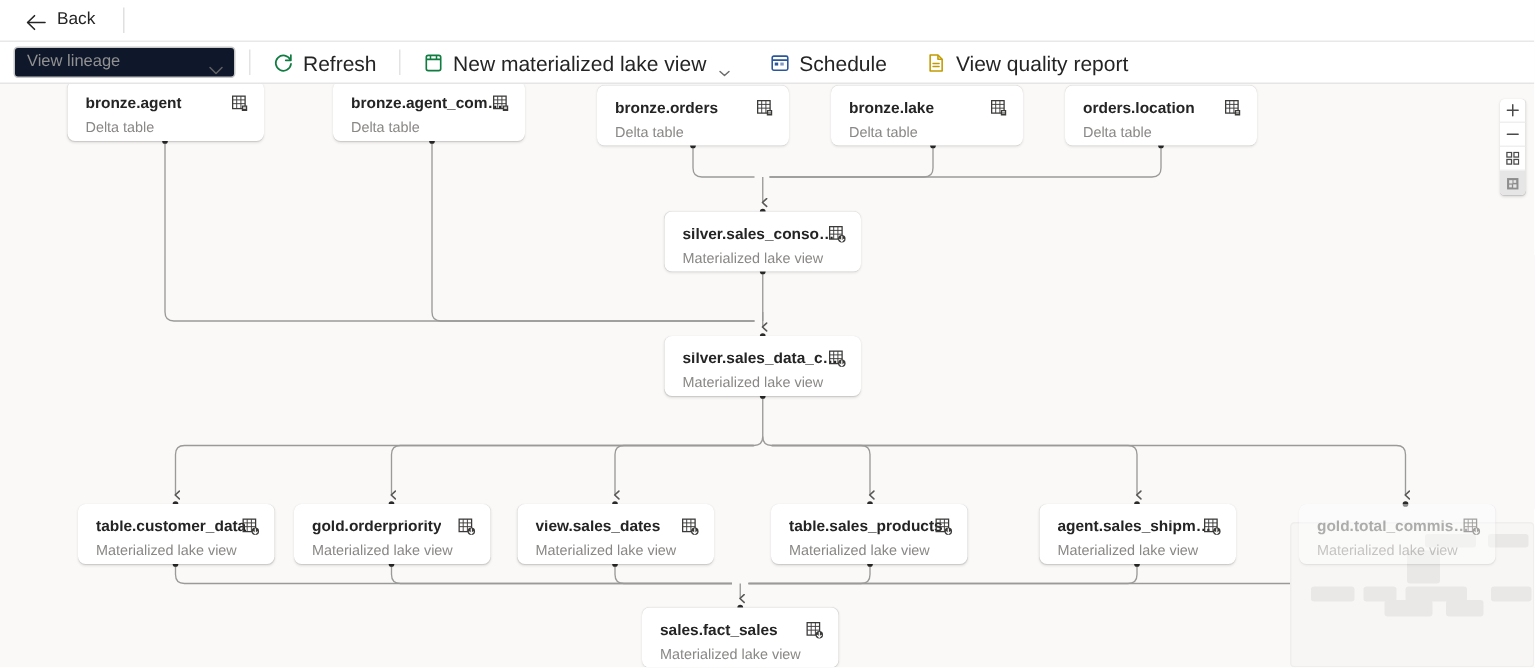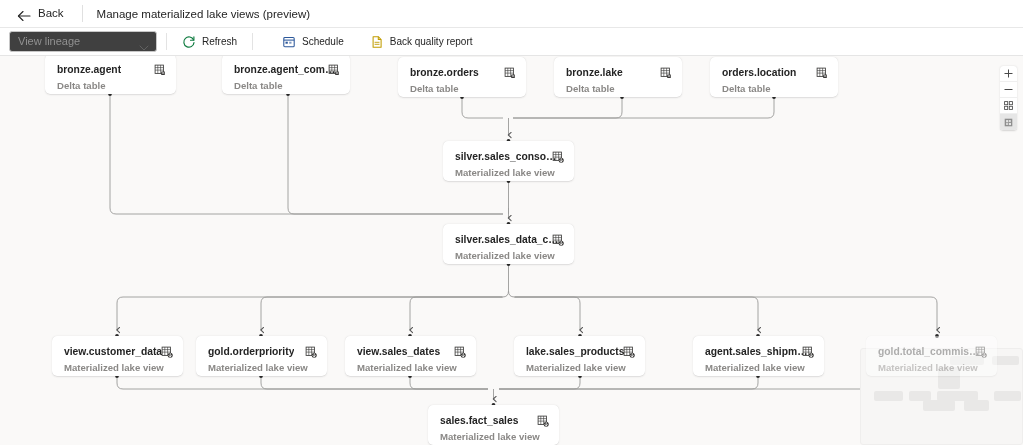--- a/index.html
+++ b/index.html
@@ -41,35 +41,35 @@
     display:flex; align-items:center;
     background:#ffffff;
     border-bottom:1px solid #e5e5e5;
     z-index:29;
   }
   .lineage-select {
     position:relative;
     margin-left:9px;
     width:148px; height:21px;
     border:1px solid #c7c7c7; border-radius:3px;
-    background:#404040;
+    background:#0f172a;
     display:flex; align-items:center;
     cursor:pointer;
   }
   .lineage-select-text {
     font-size:11px; color:#919191; margin-left:8px; line-height:1;
   }
   .chev { position:absolute; right:7px; top:6px; width:10px; height:8px; }
   .tb-sep { width:1px; height:17px; background:#e3e3e3; margin:0 9px; }
   .tb-btn {
     display:flex; align-items:center; gap:6px;
     height:22px; padding:0 6px; border-radius:3px; cursor:pointer;
     white-space:nowrap;
   }
-  .tb-label { font-size:10px; color:#242424; line-height:1; }
+  .tb-label { font-size:14px; color:#242424; line-height:1; }
   .tb-ico { width:14px; height:14px; display:block; flex:0 0 auto; }
   .tb-caret { width:8px; height:6px; margin-left:2px; opacity:.75; }
   .tb-gap { width:14px; }
 
   
   .canvas {
     position:absolute; left:0; top:56px; width:1023px; height:389px;
     background:#faf9f8;
     overflow:hidden;
   }
@@ -90,21 +90,20 @@
     position:absolute; left:12px; top:11px;
     font-size:10.3px; font-weight:bold; color:#242424;
     line-height:1;
     max-width:104px;
     overflow:hidden; white-space:nowrap; text-overflow:ellipsis;
   }
   .node-sub {
     position:absolute; left:12px; top:27px;
     font-size:9.6px; color:#8a8886; line-height:1;
     white-space:nowrap;
-    font-weight:bold;
   }
   .node-ico { position:absolute; right:10px; top:8px; width:12px; height:12px; }
   .node.faded { opacity:.45; }
   .node.faded .node-title { color:#555; }
 
   
   .skeleton-panel {
     position:absolute;
     background:#f7f6f5;
     border:1px solid #efeeed;
@@ -146,21 +145,20 @@
     <div class="back-btn">
       <span class="back-arrow">
         <svg width="14" height="12" viewBox="0 0 14 12">
           <path d="M6 1.5 L1.4 6 L6 10.5" fill="none" stroke="#242424" stroke-width="1.1" stroke-linecap="round" stroke-linejoin="round"></path>
           <path d="M1.6 6 H13" fill="none" stroke="#242424" stroke-width="1.1" stroke-linecap="round"></path>
         </svg>
       </span>
       <span class="back-label">Back</span>
     </div>
     <div class="hdr-sep"></div>
-    <div class="hdr-title">Manage materialized lake views (preview)</div>
   </div>
 
   <div class="toolbar">
 
     <div class="lineage-select">
       <span class="lineage-select-text">View lineage</span>
       <span class="chev">
         <svg width="10" height="8" viewBox="0 0 10 8">
           <path d="M1 2 L5 6 L9 2" fill="none" stroke="#616161" stroke-width="1" stroke-linecap="round" stroke-linejoin="round"></path>
         </svg>
@@ -174,20 +172,35 @@
         <svg width="14" height="14" viewBox="0 0 14 14">
           <path d="M11.6 5.0 A5.1 5.1 0 1 0 12 7.6" fill="none" stroke="#107c41" stroke-width="1.15" stroke-linecap="round"></path>
           <path d="M11.9 1.7 L11.9 5.2 L8.5 5.2" fill="none" stroke="#107c41" stroke-width="1.15" stroke-linecap="round" stroke-linejoin="round"></path>
         </svg>
       </span>
       <span class="tb-label">Refresh</span>
     </div>
 
     <div class="tb-sep"></div>
 
+    <div class="tb-btn">
+      <span class="tb-ico">
+        <svg width="14" height="14" viewBox="0 0 14 14">
+          <rect x="2.2" y="1.9" width="9.6" height="10.2" rx="1.3" fill="none" stroke="#107c41" stroke-width="1.1"></rect>
+          <path d="M2.2 4.6 H11.8" stroke="#107c41" stroke-width="1.1"></path>
+          <path d="M5.0 1.9 V4.6 M9.0 1.9 V4.6" stroke="#107c41" stroke-width="1"></path>
+        </svg>
+      </span>
+      <span class="tb-label">New materialized lake view</span>
+      <span class="tb-caret">
+        <svg width="8" height="6" viewBox="0 0 8 6">
+          <path d="M1 1.6 L4 4.4 L7 1.6" fill="none" stroke="#3b3a39" stroke-width=".95" stroke-linecap="round" stroke-linejoin="round"></path>
+        </svg>
+      </span>
+    </div>
 
     <div class="tb-gap"></div>
 
     <div class="tb-btn">
       <span class="tb-ico">
         <svg width="14" height="14" viewBox="0 0 14 14">
           <rect x="1.8" y="2.4" width="10.4" height="9.4" rx="1.1" fill="none" stroke="#2b579a" stroke-width="1.05"></rect>
           <path d="M1.8 5.1 H12.2" stroke="#2b579a" stroke-width="1.05"></path>
           <rect x="3.5" y="6.7" width="2.3" height="2.0" fill="#2b579a"></rect>
           <rect x="7.2" y="6.7" width="2.3" height="2.0" fill="#2b579a" opacity=".6"></rect>
@@ -199,21 +212,21 @@
     <div class="tb-gap"></div>
 
     <div class="tb-btn">
       <span class="tb-ico">
         <svg width="14" height="14" viewBox="0 0 14 14">
           <path d="M3.1 1.7 H8.3 L11.1 4.5 V12.3 H3.1 Z" fill="none" stroke="#c19c00" stroke-width="1.05" stroke-linejoin="round"></path>
           <path d="M8.3 1.7 V4.5 H11.1" fill="none" stroke="#c19c00" stroke-width="1.05" stroke-linejoin="round"></path>
           <path d="M5.0 7.3 H9.1 M5.0 9.3 H9.1" stroke="#c19c00" stroke-width=".9" stroke-linecap="round"></path>
         </svg>
       </span>
-      <span class="tb-label">Back quality report</span>
+      <span class="tb-label">View quality report</span>
     </div>
   </div>
 
   <div class="canvas">
     <div class="canvas-inner" id="canvas-inner">
 
       <svg class="edges" viewBox="0 0 1023 389">
         <defs>
           <marker id="arrow" markerWidth="7" markerHeight="7" refX="3.2" refY="3.2" orient="auto" markerUnits="userSpaceOnUse">
             <path d="M0.6 0.6 L3.2 3.4 L5.8 0.6" fill="none" stroke="#585858" stroke-width="1.05" stroke-linecap="round" stroke-linejoin="round"></path>
@@ -353,21 +366,21 @@
             <div class="node-title">silver.sales_data_cleaned</div>
             <div class="node-sub">Materialized lake view</div>
             <span class="node-ico"><svg width="12" height="12" viewBox="0 0 12 12">
                 <rect x="1.1" y="1.1" width="8.3" height="8.3" fill="none" stroke="#3b3a39" stroke-width=".85"></rect>
                 <path d="M1.1 3.6 H9.4 M1.1 6.1 H9.4 M3.8 1.1 V9.4 M6.6 1.1 V9.4" stroke="#3b3a39" stroke-width=".62"></path>
                 <circle cx="9.2" cy="9.2" r="2.5" fill="#3b3a39"></circle>
                 <path d="M9.2 7.5 V10.8 M7.9 9.6 L9.2 10.9 L10.5 9.6" fill="none" stroke="#ffffff" stroke-width=".8" stroke-linecap="round" stroke-linejoin="round"></path>
               </svg></span>
           </div>
           <div class="node" style="left: 52px; top: 280px; width: 131px; height: 40px;">
-            <div class="node-title">view.customer_data</div>
+            <div class="node-title">table.customer_data</div>
             <div class="node-sub">Materialized lake view</div>
             <span class="node-ico"><svg width="12" height="12" viewBox="0 0 12 12">
                 <rect x="1.1" y="1.1" width="8.3" height="8.3" fill="none" stroke="#3b3a39" stroke-width=".85"></rect>
                 <path d="M1.1 3.6 H9.4 M1.1 6.1 H9.4 M3.8 1.1 V9.4 M6.6 1.1 V9.4" stroke="#3b3a39" stroke-width=".62"></path>
                 <circle cx="9.2" cy="9.2" r="2.5" fill="#3b3a39"></circle>
                 <path d="M9.2 7.5 V10.8 M7.9 9.6 L9.2 10.9 L10.5 9.6" fill="none" stroke="#ffffff" stroke-width=".8" stroke-linecap="round" stroke-linejoin="round"></path>
               </svg></span>
           </div>
           <div class="node" style="left: 196px; top: 280px; width: 131px; height: 40px;">
             <div class="node-title">gold.orderpriority</div>
@@ -383,21 +396,21 @@
             <div class="node-title">view.sales_dates</div>
             <div class="node-sub">Materialized lake view</div>
             <span class="node-ico"><svg width="12" height="12" viewBox="0 0 12 12">
                 <rect x="1.1" y="1.1" width="8.3" height="8.3" fill="none" stroke="#3b3a39" stroke-width=".85"></rect>
                 <path d="M1.1 3.6 H9.4 M1.1 6.1 H9.4 M3.8 1.1 V9.4 M6.6 1.1 V9.4" stroke="#3b3a39" stroke-width=".62"></path>
                 <circle cx="9.2" cy="9.2" r="2.5" fill="#3b3a39"></circle>
                 <path d="M9.2 7.5 V10.8 M7.9 9.6 L9.2 10.9 L10.5 9.6" fill="none" stroke="#ffffff" stroke-width=".8" stroke-linecap="round" stroke-linejoin="round"></path>
               </svg></span>
           </div>
           <div class="node" style="left: 514px; top: 280px; width: 131px; height: 40px;">
-            <div class="node-title">lake.sales_products</div>
+            <div class="node-title">table.sales_products</div>
             <div class="node-sub">Materialized lake view</div>
             <span class="node-ico"><svg width="12" height="12" viewBox="0 0 12 12">
                 <rect x="1.1" y="1.1" width="8.3" height="8.3" fill="none" stroke="#3b3a39" stroke-width=".85"></rect>
                 <path d="M1.1 3.6 H9.4 M1.1 6.1 H9.4 M3.8 1.1 V9.4 M6.6 1.1 V9.4" stroke="#3b3a39" stroke-width=".62"></path>
                 <circle cx="9.2" cy="9.2" r="2.5" fill="#3b3a39"></circle>
                 <path d="M9.2 7.5 V10.8 M7.9 9.6 L9.2 10.9 L10.5 9.6" fill="none" stroke="#ffffff" stroke-width=".8" stroke-linecap="round" stroke-linejoin="round"></path>
               </svg></span>
           </div>
           <div class="node" style="left: 693px; top: 280px; width: 131px; height: 40px;">
             <div class="node-title">agent.sales_shipmode</div>

